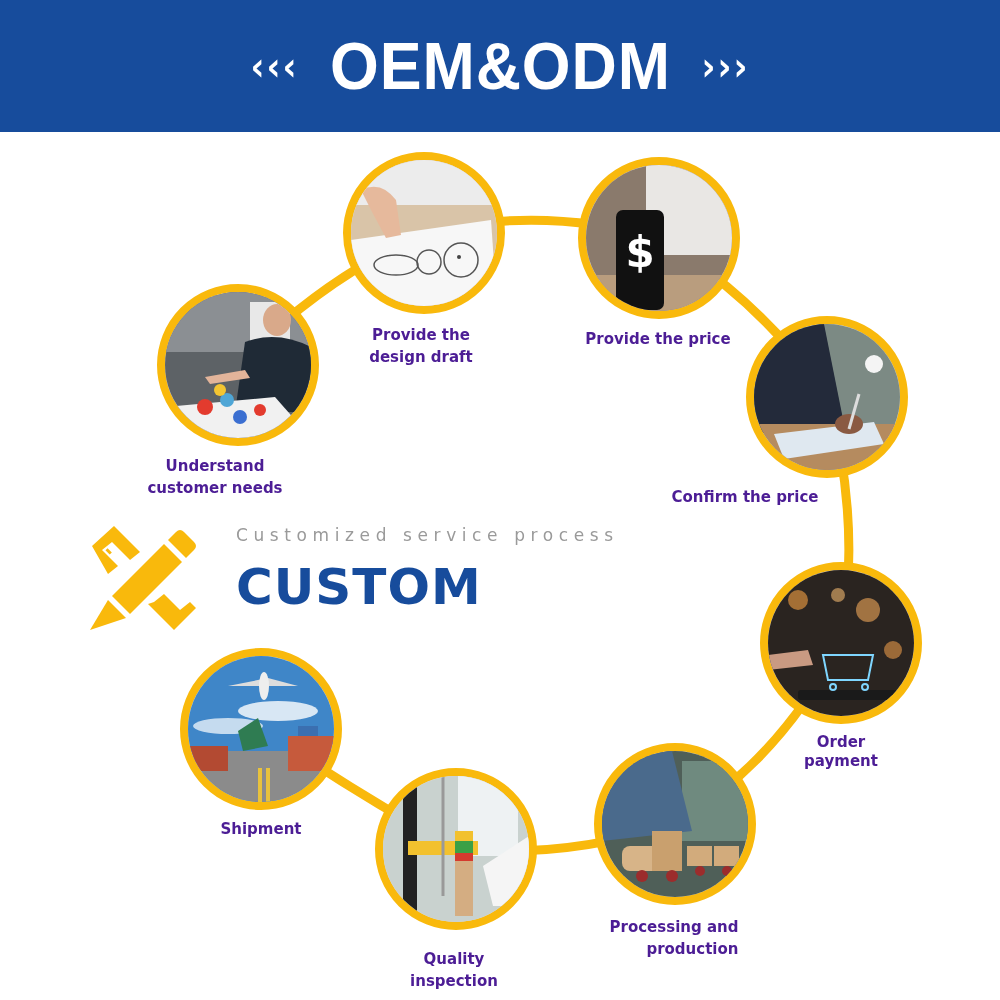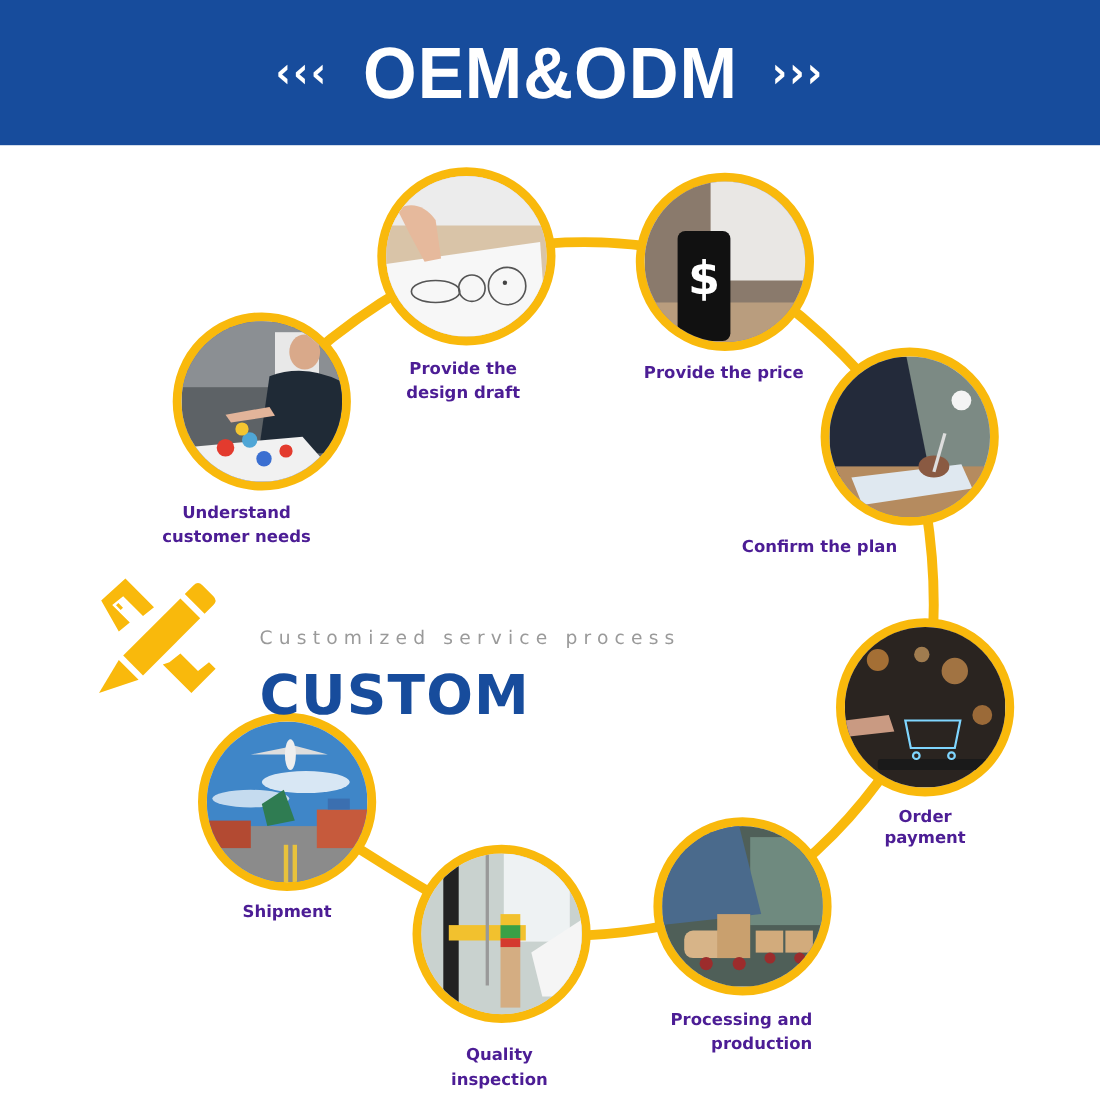--- a/index.html
+++ b/index.html
@@ -5,21 +5,21 @@
   html, body { margin: 0; padding: 0; }
   body { width: 1000px; height: 1000px; background: #ffffff; position: relative; overflow: hidden; font-family: "DejaVu Sans", sans-serif; }
   .header { position: absolute; left: 0; top: 0; width: 1000px; height: 132px; background: #174c9c; display: flex; align-items: center; justify-content: center; }
   .header-inner { display: flex; align-items: center; gap: 22px; color: #fff; }
   .chevrons { font-family: "DejaVu Sans", sans-serif; font-size: 34px; font-weight: bold; letter-spacing: 2px; color: #fff; transform: scaleY(1.15); }
   .header-title { font-family: "Liberation Sans", sans-serif; font-weight: bold; font-size: 66px; color: #fff; letter-spacing: 1px; transform: scaleX(0.95); }
   svg.ring { position: absolute; left: 0; top: 0; }
   .step { position: absolute; width: 162px; height: 162px; border-radius: 50%; box-sizing: border-box; border: 8px solid #f9b90c; overflow: hidden; background: #ddd; }
   .step .photo { position: absolute; inset: 0; }
   .label { position: absolute; font-family: "DejaVu Sans", sans-serif; font-weight: bold; font-size: 15px; line-height: 22px; color: #4c1d95; text-align: center; white-space: nowrap; transform: translateX(-50%); }
-  .center-block { position: absolute; left: 236px; top: 525px; margin-top: 45px; }
+  .center-block { position: absolute; left: 236px; top: 525px; }
   .subtitle { font-family: "DejaVu Sans", sans-serif; font-size: 17px; letter-spacing: 5.6px; color: #9a9a9a; }
   .big-title { font-family: "DejaVu Sans", sans-serif; font-weight: bold; font-size: 50px; color: #174c9c; line-height: 80px; letter-spacing: 1px; margin-top: 2px; }
   .pencil { position: absolute; left: 84px; top: 522px; width: 120px; height: 118px; }
 </style>
 </head>
 <body>
 
 <div class="header">
   <div class="header-inner">
     <span class="chevrons">‹‹‹</span>
@@ -88,21 +88,21 @@
     <rect width="146" height="146" fill="#7c8a84"></rect>
     <path d="M0 0 L70 0 L90 100 L0 110 Z" fill="#232a3a"></path>
     <rect x="0" y="100" width="146" height="46" fill="#b58b5f"></rect>
     <path d="M20 110 L120 98 L130 120 L30 135 Z" fill="#dfe8f0"></path>
     <ellipse cx="95" cy="100" rx="14" ry="10" fill="#8a5a42"></ellipse>
     <line x1="95" y1="105" x2="105" y2="70" stroke="#ddd" stroke-width="3"></line>
     <circle cx="120" cy="40" r="9" fill="#f4f4f4"></circle>
   </svg>
 </div>
 <div class="label" style="left:745px; top:486px;">
-  <div>Confirm the plan</div>
+  <div>Confirm the price</div>
 </div>
 
 <div class="step" style="left:760px; top:562px;">
   <svg class="photo" viewBox="0 0 146 146">
     <rect width="146" height="146" fill="#2a2420"></rect>
     <circle cx="30" cy="30" r="10" fill="#d9903e" opacity="0.7"></circle>
     <circle cx="100" cy="40" r="12" fill="#f1a95a" opacity="0.6"></circle>
     <circle cx="125" cy="80" r="9" fill="#e89a4a" opacity="0.6"></circle>
     <circle cx="70" cy="25" r="7" fill="#f0b870" opacity="0.6"></circle>
     <path d="M0 85 L40 80 L45 95 L0 100 Z" fill="#c99a82"></path>

